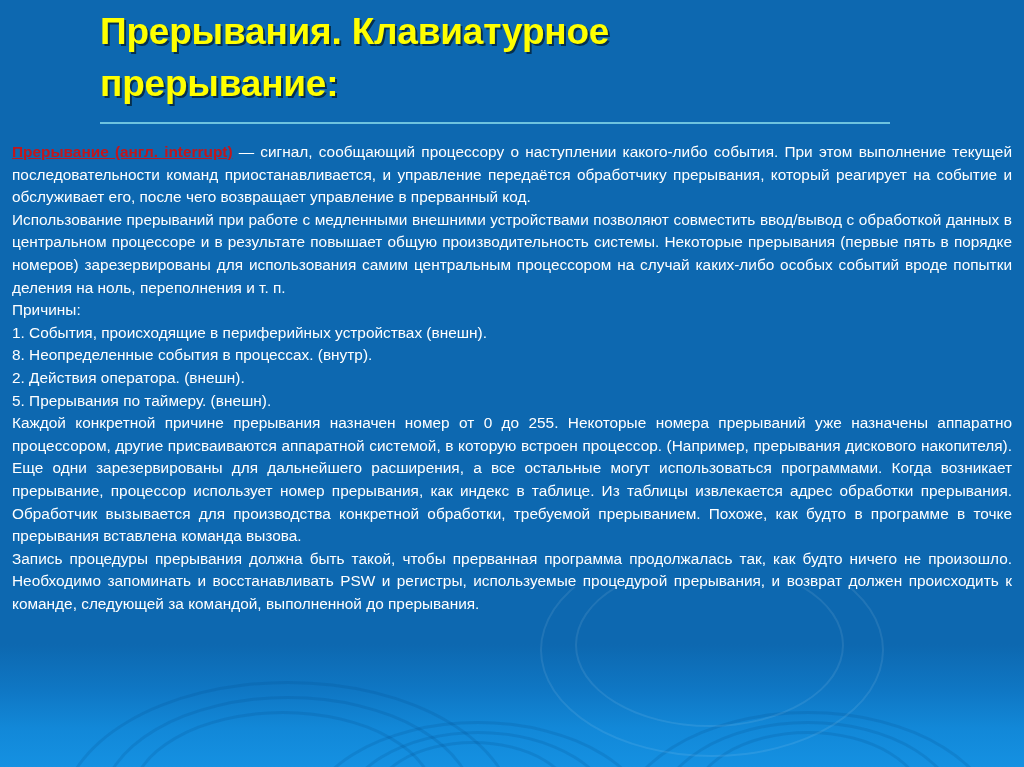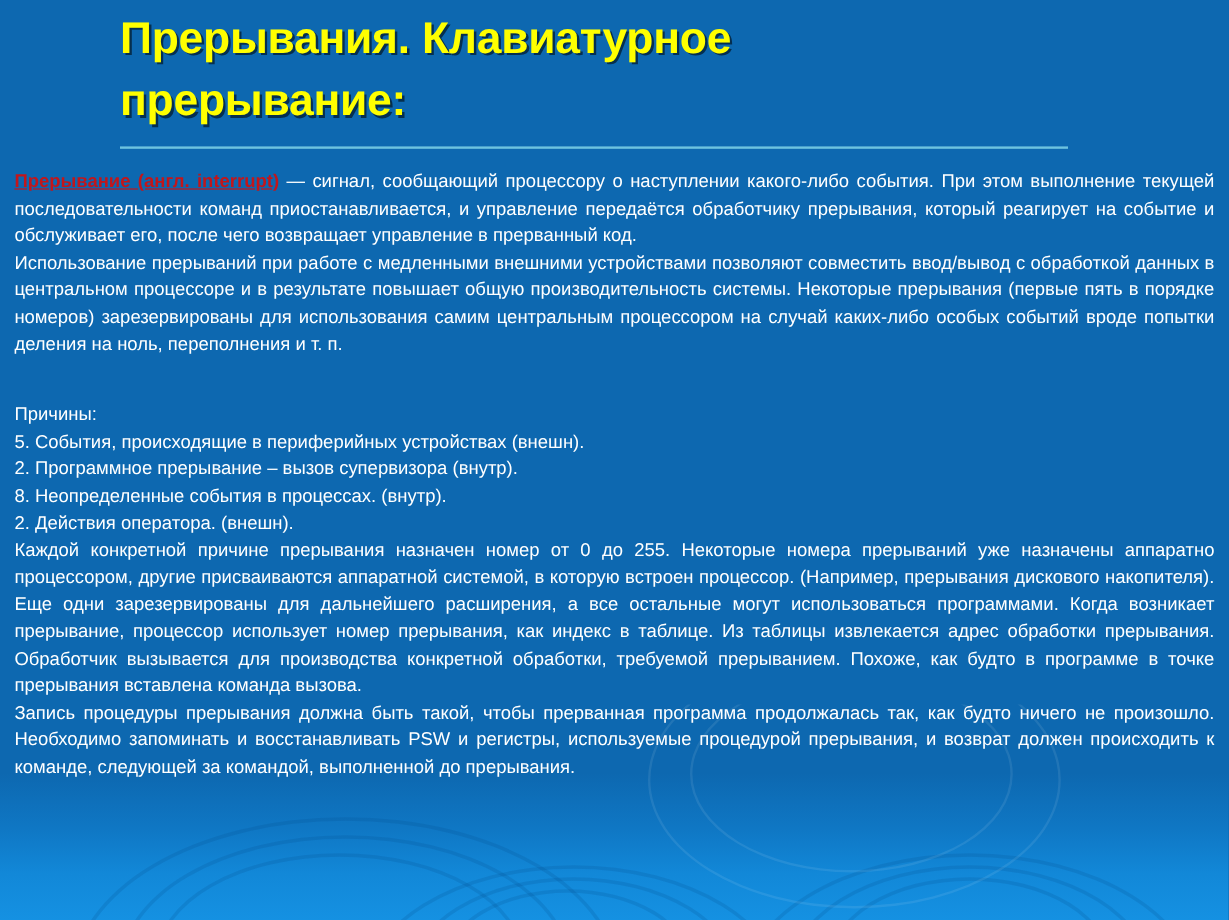--- a/index.html
+++ b/index.html
@@ -88,21 +88,20 @@
     font-size: 15.4px;
     line-height: 22.6px;
   }
   .para {
     margin: 0;
     text-align: justify;
     text-justify: inter-word;
   }
   .para.left {
     text-align: left;
-    margin-top: 36px;
   }
   .lead {
     color: #c2161b;
     font-weight: bold;
     text-decoration: underline;
   }
   .list-item {
     margin: 0;
     text-align: left;
     white-space: nowrap;
@@ -136,24 +135,24 @@
   <div class="title-rule"></div>
 
   <div class="body-block">
 
     <p class="para"><span class="lead">Прерывание (англ. interrupt)</span><span> — сигнал, сообщающий процессору о наступлении какого-либо события. При этом выполнение текущей последовательности команд приостанавливается, и управление передаётся обработчику прерывания, который реагирует на событие и обслуживает его, после чего возвращает управление в прерванный код.</span></p>
 
     <p class="para">Использование прерываний при работе с медленными внешними устройствами позволяют совместить ввод/вывод с обработкой данных в центральном процессоре и в результате повышает общую производительность системы. Некоторые прерывания (первые пять в порядке номеров) зарезервированы для использования самим центральным процессором на случай каких-либо особых событий вроде попытки деления на ноль, переполнения и т. п.</p>
 
     <p class="para left">Причины:</p>
 
-    <p class="list-item">5. События, происходящие в периферийных устройствах (внешн).</p>
-    <p class="list-item">2. Программное прерывание – вызов супервизора (внутр).</p>
+    <p class="list-item">1. События, происходящие в периферийных устройствах (внешн).</p>
     <p class="list-item">8. Неопределенные события в процессах. (внутр).</p>
     <p class="list-item">2. Действия оператора. (внешн).</p>
+    <p class="list-item">5. Прерывания по таймеру. (внешн).</p>
 
     <p class="para">Каждой конкретной причине прерывания назначен номер от 0 до 255. Некоторые номера прерываний уже назначены аппаратно процессором, другие присваиваются аппаратной системой, в которую встроен процессор. (Например, прерывания дискового накопителя). Еще одни зарезервированы для дальнейшего расширения, а все остальные могут использоваться программами. Когда возникает прерывание, процессор использует номер прерывания, как индекс в таблице. Из таблицы извлекается адрес обработки прерывания. Обработчик вызывается для производства конкретной обработки, требуемой прерыванием. Похоже, как будто в программе в точке прерывания вставлена команда вызова.</p>
 
     <p class="para">Запись процедуры прерывания должна быть такой, чтобы прерванная программа продолжалась так, как будто ничего не произошло. Необходимо запоминать и восстанавливать PSW и регистры, используемые процедурой прерывания, и возврат должен происходить к команде, следующей за командой, выполненной до прерывания.</p>
 
   </div>
 
 </div>
 
 </body></html>

